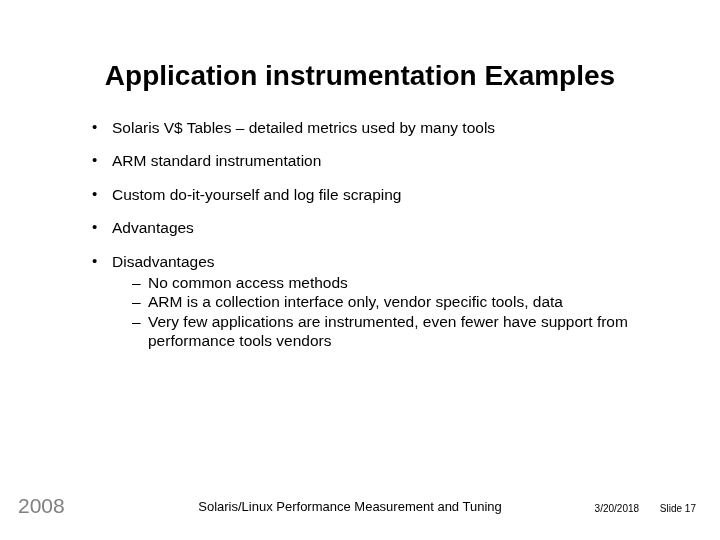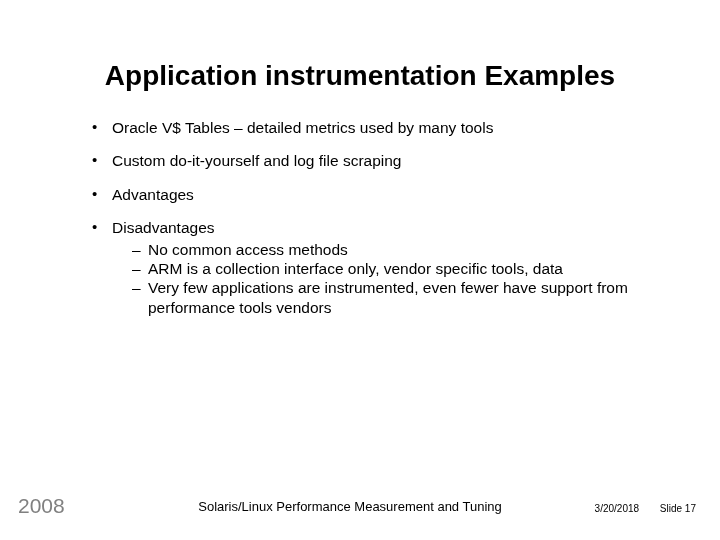--- a/index.html
+++ b/index.html
@@ -104,21 +104,22 @@
 </style>
 </head>
 <body>
 
 <div class="slide">
 
   <div class="title">Application instrumentation Examples</div>
 
   <div class="content">
     <ul class="top">
-      <li>Oracle V$ Tables – detailed metrics used by many tools</li>
+      <li>Solaris V$ Tables – detailed metrics used by many tools</li>
+      <li>ARM standard instrumentation</li>
       <li>Custom do-it-yourself and log file scraping</li>
       <li>
         <span>Advantages</span>
       </li>
       <li>
         <span>Disadvantages</span>
         <ul class="sub">
           <li>No common access methods</li>
           <li>ARM is a collection interface only, vendor specific tools, data</li>
           <li>Very few applications are instrumented, even fewer have support from performance tools vendors</li>

